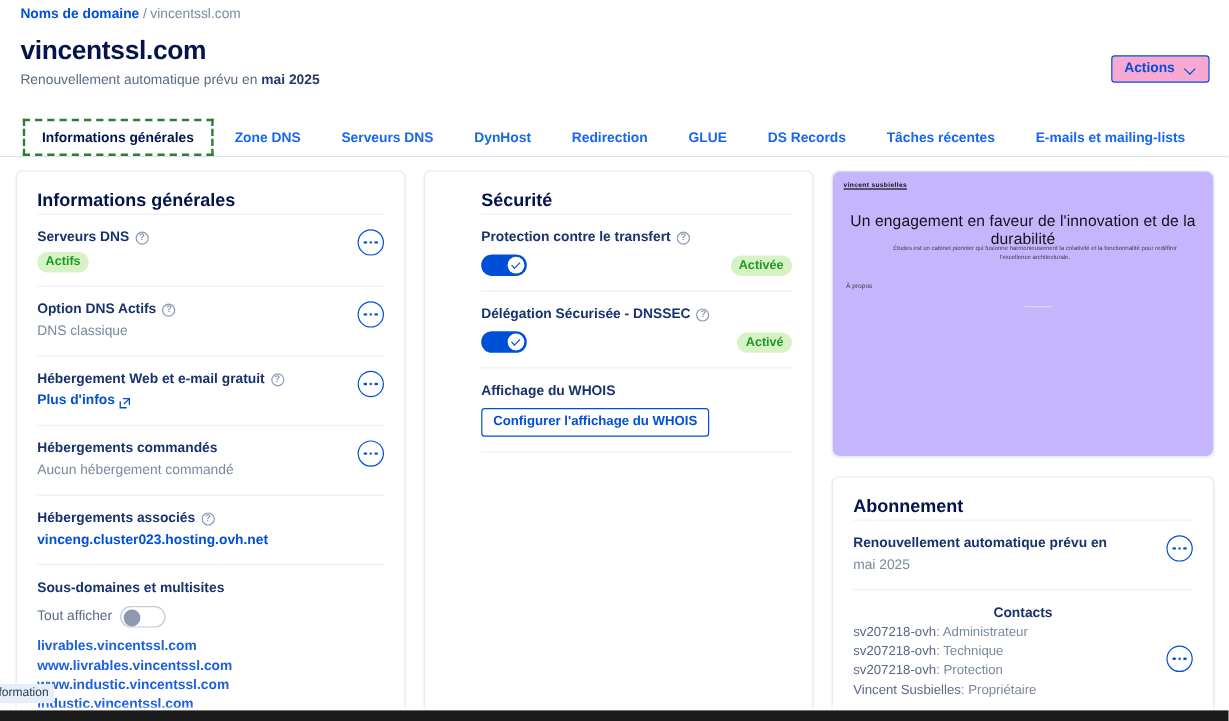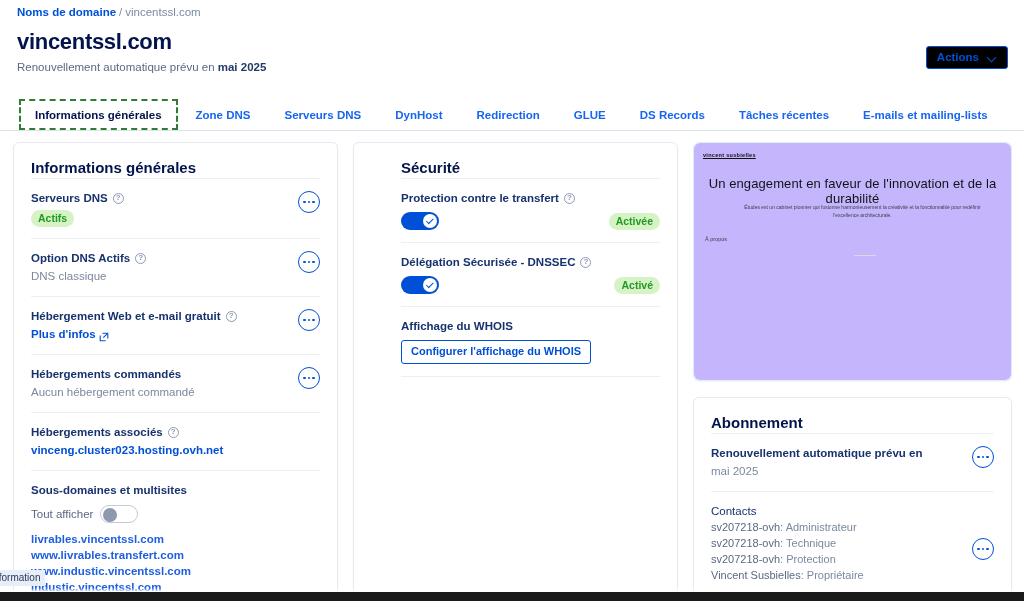--- a/index.html
+++ b/index.html
@@ -62,21 +62,21 @@
   .actions-btn {
     position: absolute;
     right: 16px; top: 46px;
     display: flex;
     align-items: center;
     gap: 9px;
     height: 23px;
     padding: 0 10px;
     border: 1px solid #0050d7;
     border-radius: 3px;
-    background: #000000;
+    background: #f9a8d4;
     color: #0050d7;
     font-size: 11.5px;
     font-weight: 700;
     font-family: "Liberation Sans", sans-serif;
     cursor: pointer;
     line-height: 1;
   }
   .chev { display: inline-block; width: 9px; height: 9px; position: relative; }
   .chev::after {
     content: "";
@@ -361,23 +361,24 @@
     position: absolute;
     left: 160px; top: 112px;
     width: 22px; height: 1px;
     background: #d8dade;
   }
 
   
   .sub-row { position: relative; border-top: 1px solid #eceff5; padding: 11px 0 11px 0; }
   .contacts-title {
     font-size: 11.5px;
-    font-weight: 400;
+    font-weight: 700;
     color: #17326d;
     line-height: 16px;
+    text-align: center;
   }
   .contact-line {
     font-size: 11px;
     color: #7b889f;
     line-height: 16px;
   }
   .contact-line .cid { color: #5b6884; }
 
   
   .status-tip {
@@ -519,21 +520,21 @@
           <div class="row">
             <div class="subdomains-head">Sous-domaines et multisites</div>
             <div class="toggle-all">
               <span class="t-label">Tout afficher</span>
               <div class="toggle off">
                 <span class="knob"></span>
               </div>
             </div>
             <div class="sub-list">
               <a>livrables.vincentssl.com</a>
-              <a>www.livrables.transfert.com</a>
+              <a>www.livrables.vincentssl.com</a>
               <a>www.industic.vincentssl.com</a>
               <a>industic.vincentssl.com</a>
               <a>www.incidents.vincentssl.com</a>
             </div>
           </div>
         </div>
     </section>
 
     <section class="card" id="card-security">
       <div class="card-title">Sécurité</div>

